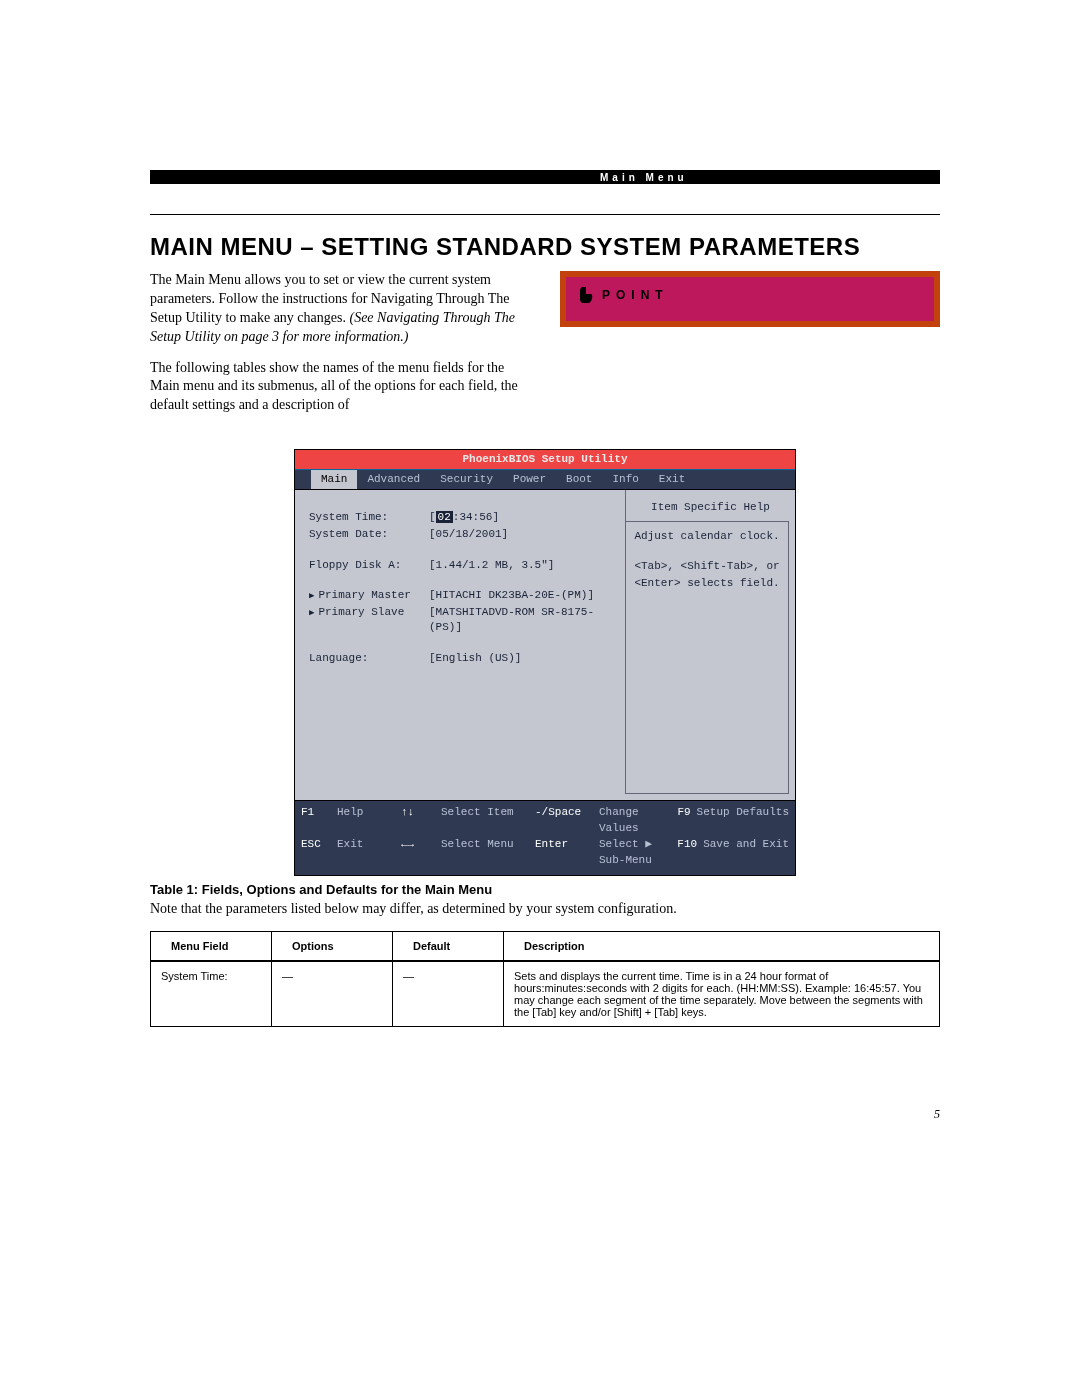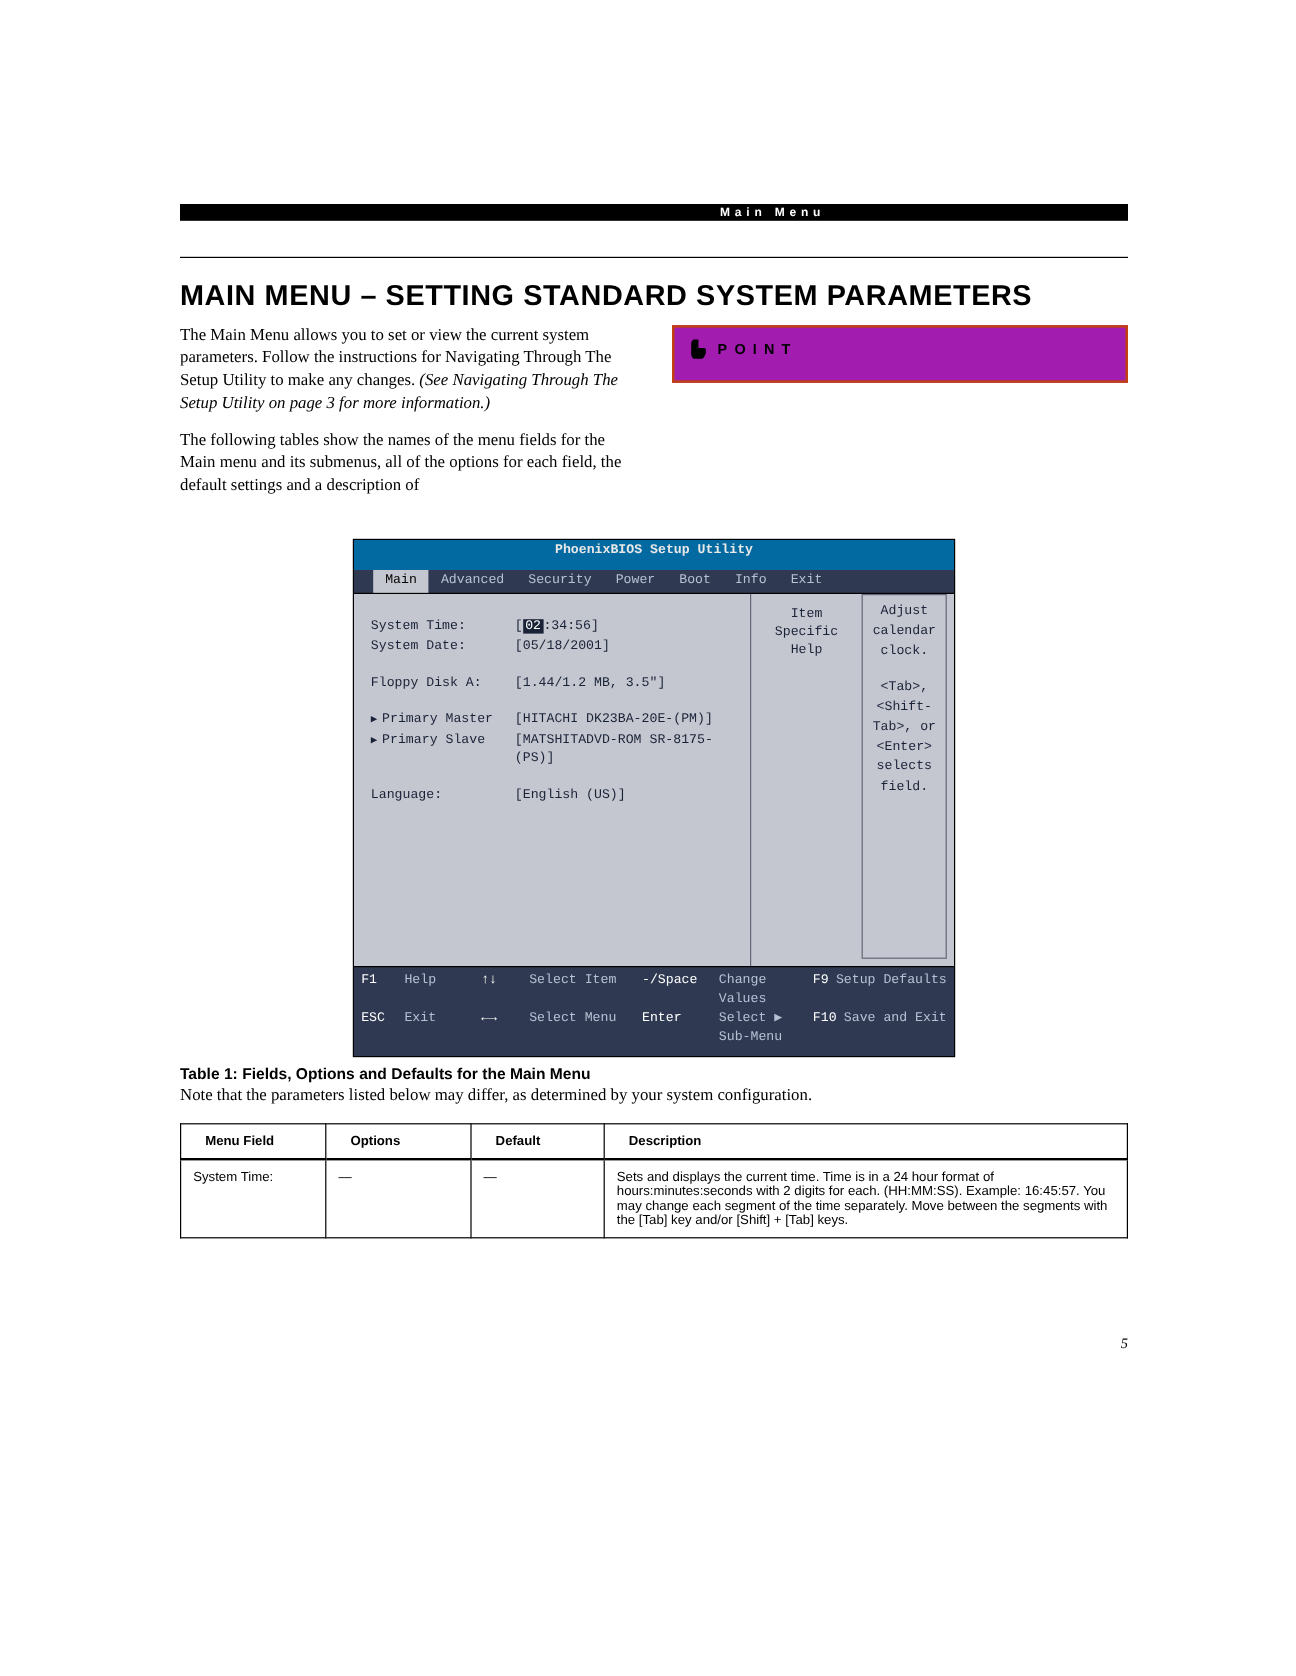--- a/index.html
+++ b/index.html
@@ -44,22 +44,22 @@
     margin-bottom: 22px;
   }
   .col {
     flex: 1;
     font-size: 14px;
     line-height: 1.35;
   }
   .col p { margin: 0 0 12px 0; }
   .italic { font-style: italic; }
   .point-box {
-    border: 2px solid #c2410c;
-    background: #a21caf;
+    border: 6px solid #c2410c;
+    background: #be185d;
     padding: 8px 10px 10px 10px;
     font-family: Arial, Helvetica, sans-serif;
     font-size: 12px;
     line-height: 1.4;
   }
   .point-head {
     display: flex;
     align-items: center;
     gap: 6px;
     margin-bottom: 6px;
@@ -77,26 +77,26 @@
     margin: 10px 0 6px 0;
   }
   .bios {
     width: 500px;
     font-family: "Courier New", Courier, monospace;
     font-size: 11px;
     line-height: 1.35;
     border: 1px solid #000;
   }
   .bios-title {
-    background: #0369a1;
+    background: #ef4444;
     color: #e8e8e8;
     text-align: center;
     padding: 2px 0;
     font-weight: bold;
-    border-bottom: 6px solid #0369a1;
+    border-bottom: 1px solid #0369a1;
   }
   .bios-menu {
     background: #2f3a52;
     color: #b8c0d4;
     display: flex;
     padding-left: 16px;
     border-bottom: 1px solid #000;
   }
   .bios-menu .mtab {
     padding: 2px 10px;
@@ -111,21 +111,21 @@
     background: #c4c7cf;
   }
   .bios-left {
     flex: 1;
     padding: 20px 10px 10px 14px;
     color: #1a2238;
   }
   .bios-right {
     width: 170px;
     display: flex;
-    flex-direction: row;
+    flex-direction: column;
   }
   .bios-help-head {
     text-align: center;
     color: #1a2238;
     padding: 10px 4px 6px 4px;
     border-left: 1px solid #667;
   }
   .bios-help-box {
     flex: 1;
     border: 1px solid #667;

